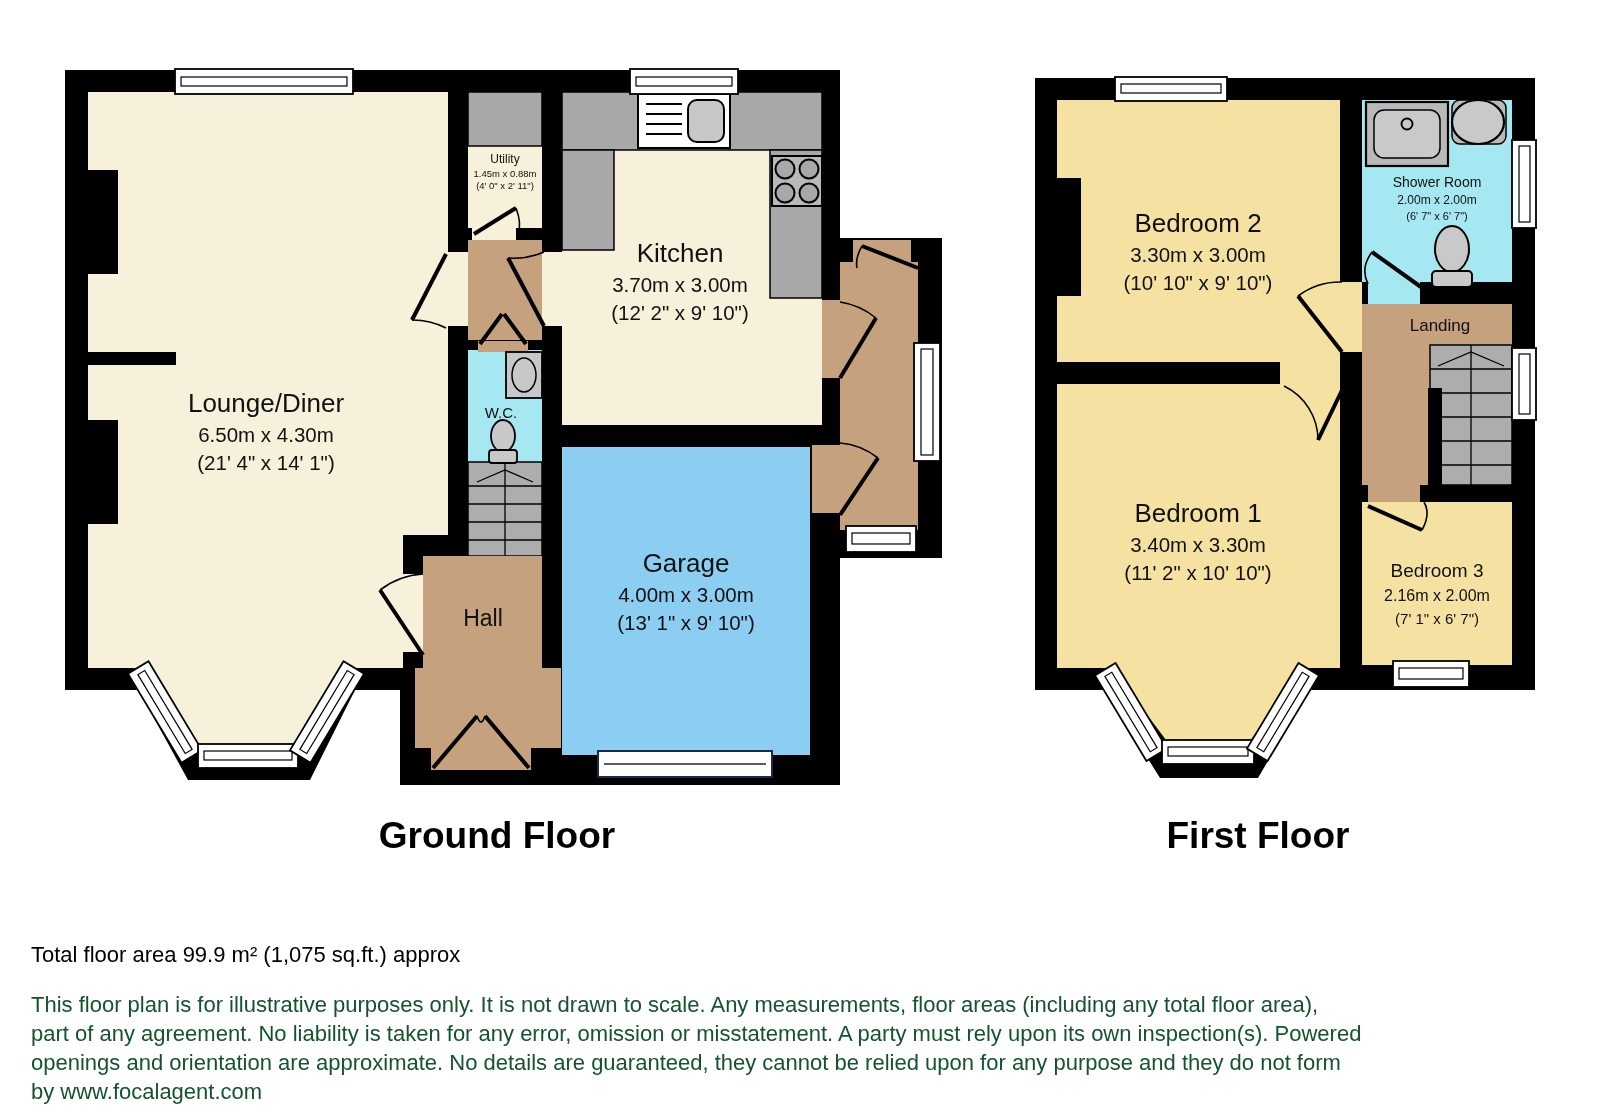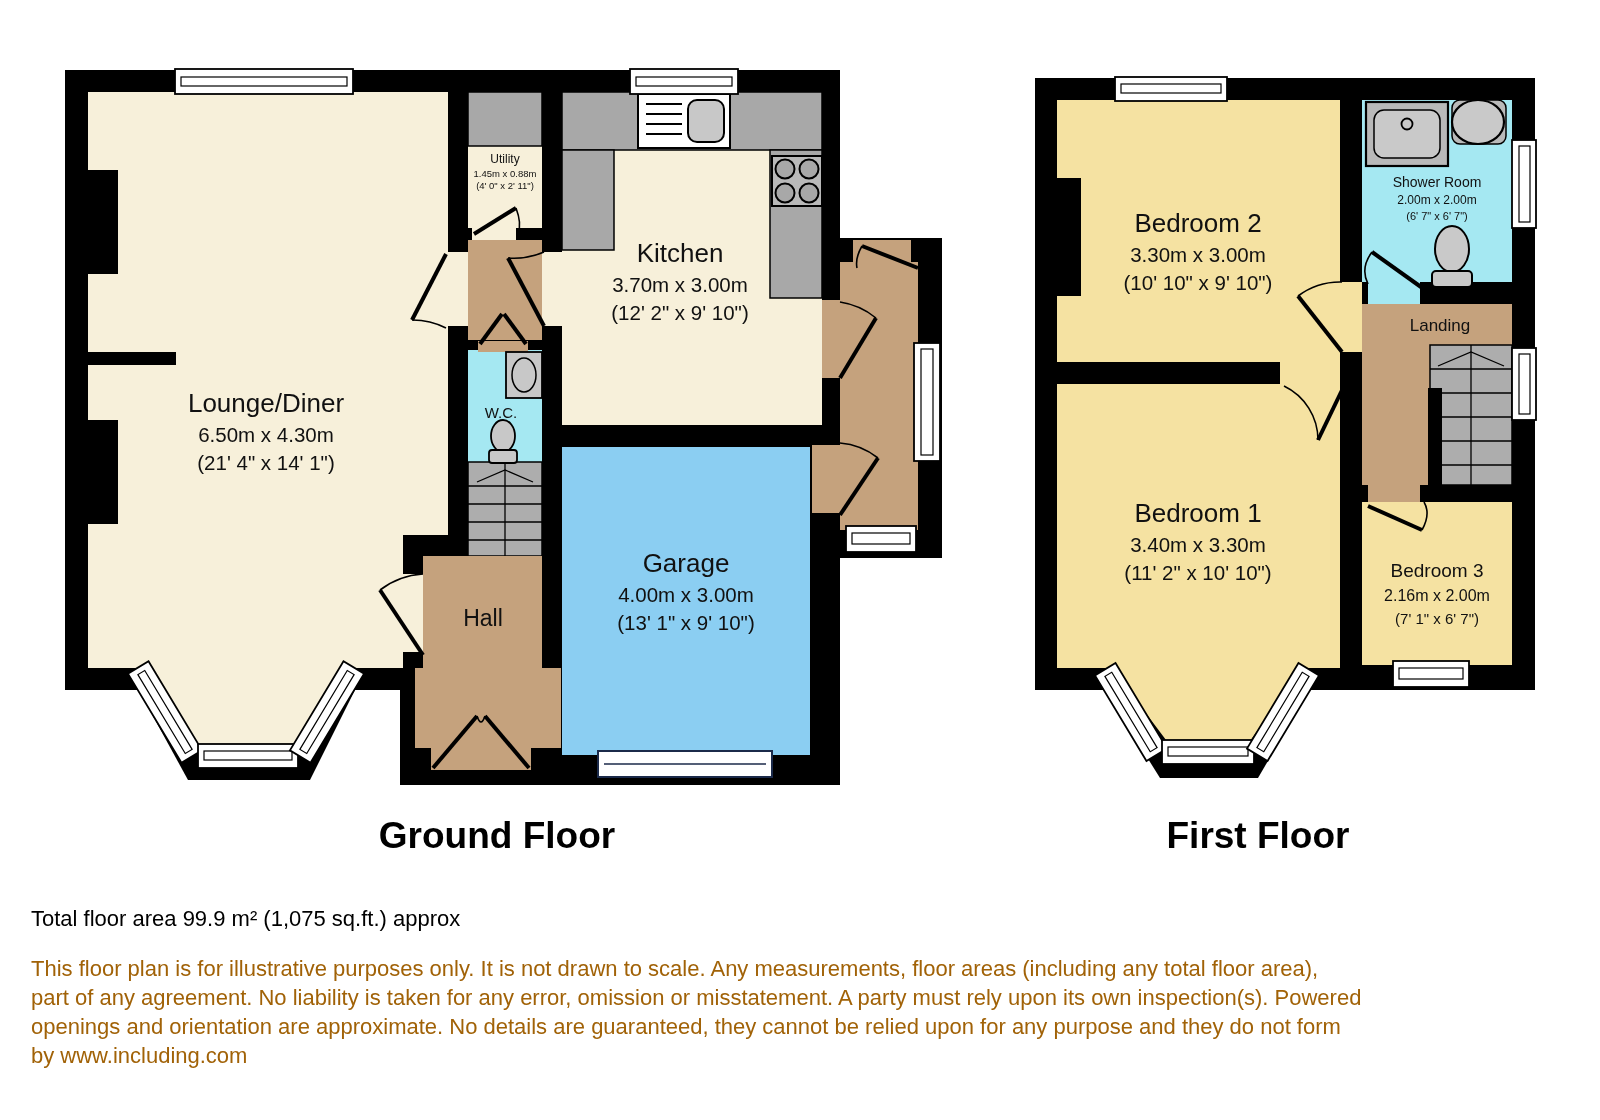--- a/index.html
+++ b/index.html
@@ -2,22 +2,22 @@
 <html><head>
 <meta charset="utf-8">
 <style>
   html,body{margin:0;padding:0;background:#ffffff;}
   #page{position:relative;width:1600px;height:1120px;background:#ffffff;overflow:hidden;
         font-family:"Liberation Sans", sans-serif;color:#000;}
   #plan-svg{position:absolute;left:0;top:0;}
   .room-name{font-family:"Liberation Sans",sans-serif;fill:#111;}
   .floor-title{font-family:"Liberation Sans",sans-serif;font-weight:bold;fill:#000;}
   #footer{position:absolute;left:31px;top:906px;width:1545px;}
-  #total-area{font-size:22px;color:#000;margin-bottom:22px;}
-  .disc-line{font-size:22px;line-height:29px;color:#a16207;}
+  #total-area{font-size:22px;color:#000;margin-bottom:22px;margin-top:36px;}
+  .disc-line{font-size:22px;line-height:29px;color:#14532d;}
 </style>
 </head>
 <body>
 
 <div id="page">
 
 <svg id="plan-svg" width="1600" height="900" viewBox="0 0 1600 900">
 
   <g>
 
@@ -295,16 +295,16 @@
 
     <text class="floor-title" x="1258" y="848" font-size="37" text-anchor="middle">First Floor</text>
   </g>
 </svg>
 
 <div id="footer">
   <div id="total-area">Total floor area 99.9 m² (1,075 sq.ft.) approx</div>
   <div class="disc-line">This floor plan is for illustrative purposes only. It is not drawn to scale. Any measurements, floor areas (including any total floor area),</div>
   <div class="disc-line">part of any agreement. No liability is taken for any error, omission or misstatement. A party must rely upon its own inspection(s). Powered</div>
   <div class="disc-line">openings and orientation are approximate. No details are guaranteed, they cannot be relied upon for any purpose and they do not form</div>
-  <div class="disc-line">by www.including.com</div>
+  <div class="disc-line">by www.focalagent.com</div>
 </div>
 
 </div>
 
 </body></html>

